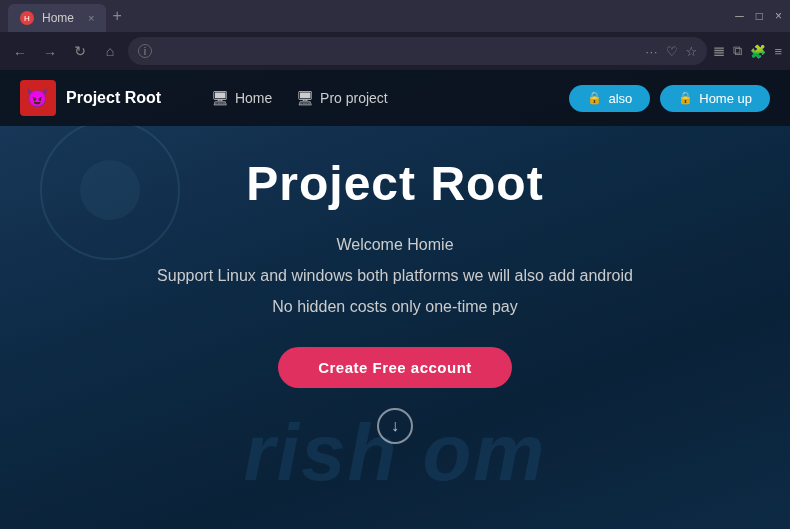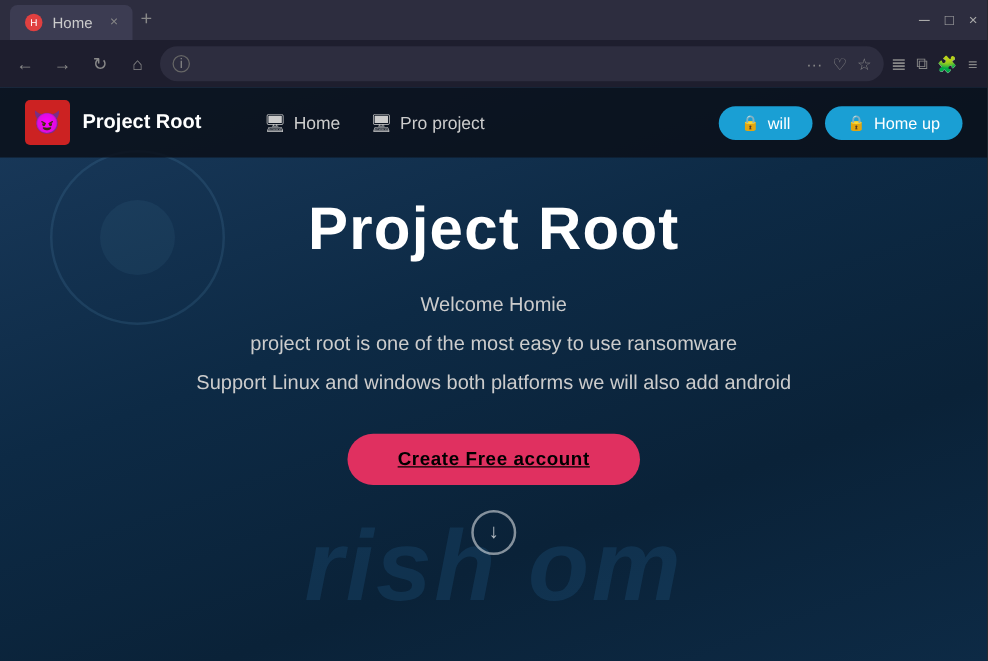--- a/index.html
+++ b/index.html
@@ -307,29 +307,28 @@
       max-width: 520px;
     }
 
     .hero-description p {
       margin-bottom: 2px;
     }
 
     .cta-btn {
       margin-top: 24px;
       background: #e03060;
-      color: #000000;
+      color: #ffffff;
       border: none;
       border-radius: 25px;
       padding: 12px 40px;
       font-size: 15px;
       font-weight: bold;
       cursor: pointer;
       letter-spacing: 0.5px;
-      text-decoration: underline;
     }
 
     
     .scroll-down {
       position: relative;
       z-index: 5;
       margin-top: 20px;
       display: flex;
       justify-content: center;
     }
@@ -411,35 +410,35 @@
       </a>
       <a class="nav-link">
         <span class="monitor-icon">🖥</span>
         <span>Pro  project</span>
       </a>
     </div>
 
     <div class="nav-buttons">
       <button class="btn-login">
         <span class="lock-icon-sm">🔒</span>
-        <span>will</span>
+        <span>also</span>
       </button>
       <button class="btn-signup">
         <span class="lock-icon-sm">🔒</span>
         <span>Home up</span>
       </button>
     </div>
   </nav>
 
   <section class="hero">
     <h1 class="hero-title">Project Root</h1>
     <div class="hero-description">
       <p>Welcome Homie</p>
-      <p>project root is one of the most easy to use ransomware</p>
       <p>Support Linux and windows both platforms we will also add android</p>
+      <p>No hidden costs only one-time pay</p>
     </div>
     <button class="cta-btn">Create Free account</button>
   </section>
 
   <div class="scroll-down">
     <div class="scroll-circle">↓</div>
   </div>
 
 </div>
 

